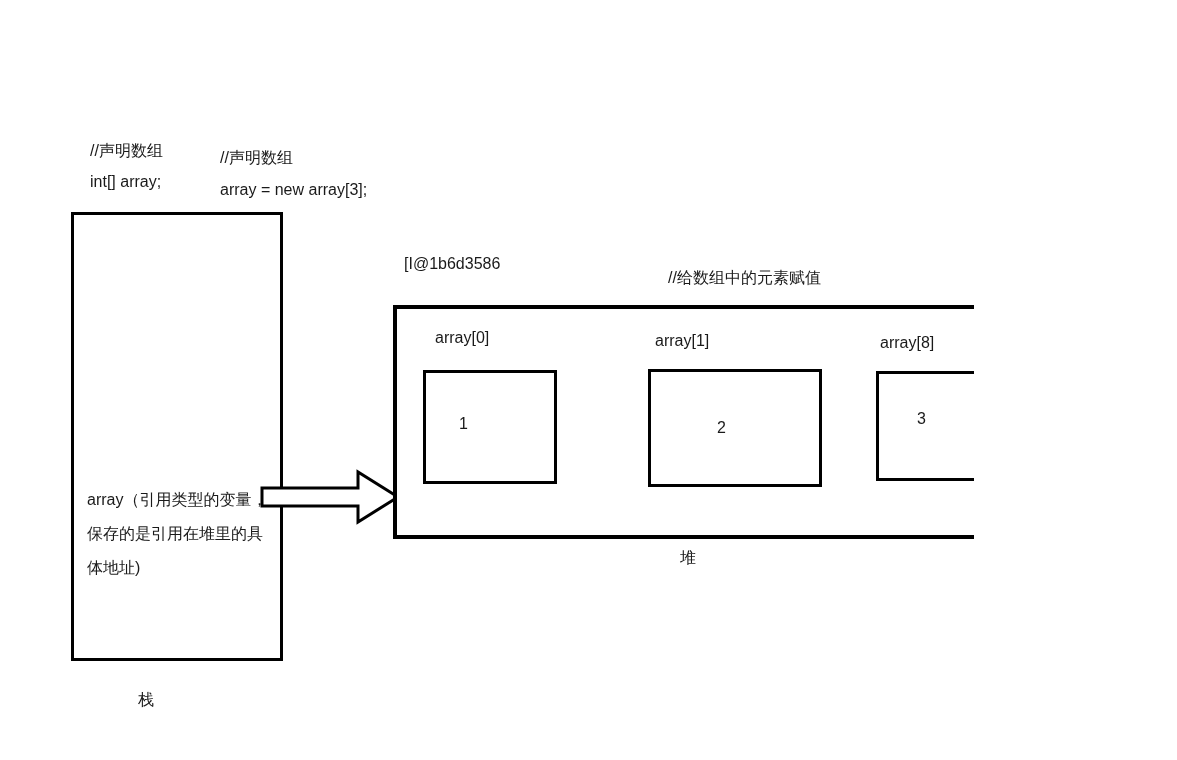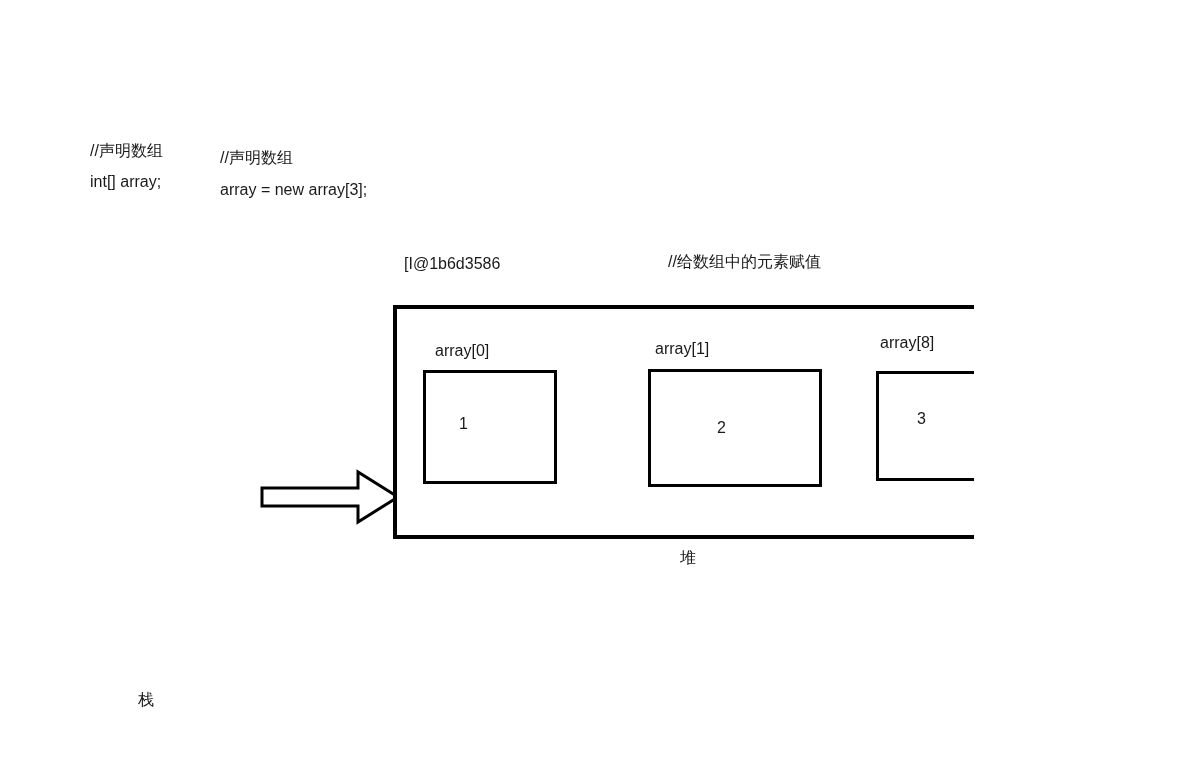--- a/index.html
+++ b/index.html
@@ -63,62 +63,65 @@
   .heap-box {
     position: absolute;
     left: 393px;
     top: 305px;
     width: 678px;
     height: 226px;
     border: 4px solid #000000;
     background: #ffffff;
   }
   .heap-address   { left: 404px; top: 255px; }
-  .assign-comment { left: 668px; top: 252px; }
+  .assign-comment { left: 668px; top: 268px; }
   .heap-label     { left: 680px; top: 548px; }
 
   
   .elem-label {
     position: absolute;
     font-size: 16px;
     white-space: nowrap;
     color: #1a1a1a;
   }
   .elem-cell {
     position: absolute;
     border: 3px solid #000000;
     background: #ffffff;
   }
   .elem-value {
     position: absolute;
     font-size: 16px;
     color: #1a1a1a;
   }
-  .label-0 { left: 435px; top: 342px; }
+  .label-0 { left: 435px; top: 329px; }
   .cell-0  { left: 423px; top: 370px; width: 128px; height: 108px; }
   .value-0 { left: 33px;  top: 42px; }
 
-  .label-1 { left: 655px; top: 332px; margin-top: 8px; }
+  .label-1 { left: 655px; top: 332px; }
   .cell-1  { left: 648px; top: 369px; width: 168px; height: 112px; }
   .value-1 { left: 66px;  top: 47px; }
 
   .label-2 { left: 880px; top: 334px; }
   .cell-2  { left: 876px; top: 371px; width: 143px; height: 104px; }
   .value-2 { left: 38px;  top: 36px; }
 </style>
 </head>
 <body>
 
 <div id="canvas">
 
   <div class="txt declare-comment">//声明数组</div>
   <div class="txt declare-code">int[] array;</div>
   <div class="txt create-comment">//声明数组</div>
   <div class="txt create-code">array = new array[3];</div>
 
+  <div class="stack-box">
+    <div class="stack-var-text">array（引用类型的变量，保存的是引用在堆里的具体地址)</div>
+  </div>
   <div class="txt stack-label">栈</div>
 
   <svg class="arrow-svg" viewBox="0 0 145 60" xmlns="http://www.w3.org/2000/svg">
     <polygon points="4,20 100,20 100,4 140,29 100,54 100,38 4,38" fill="#ffffff" stroke="#000000" stroke-width="3" stroke-linejoin="miter"></polygon>
   </svg>
 
   <div class="txt heap-address">[I@1b6d3586</div>
   <div class="txt assign-comment">//给数组中的元素赋值</div>
 
   <div class="heap-box"></div>

